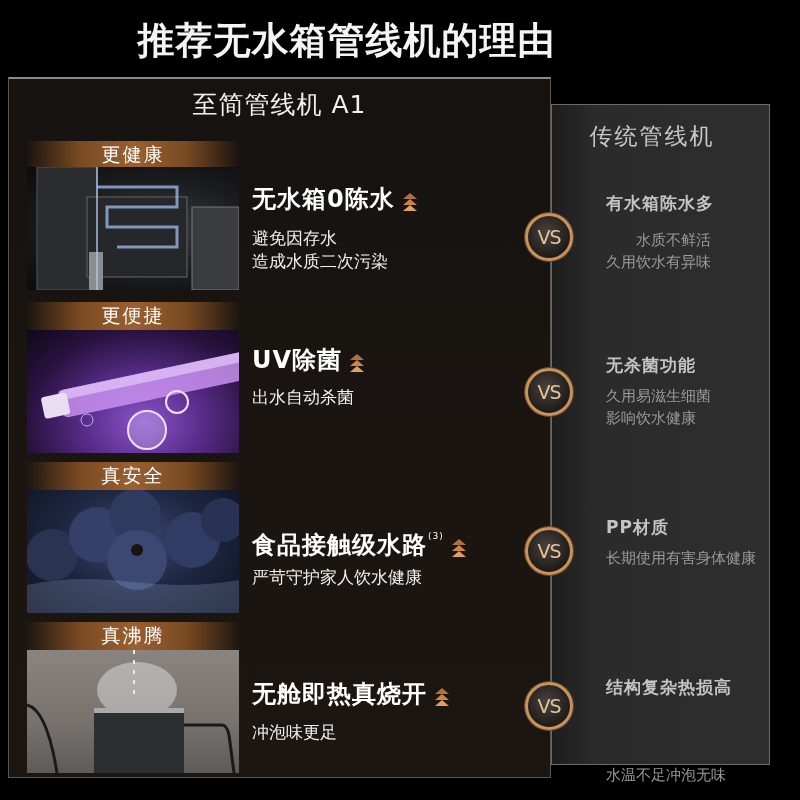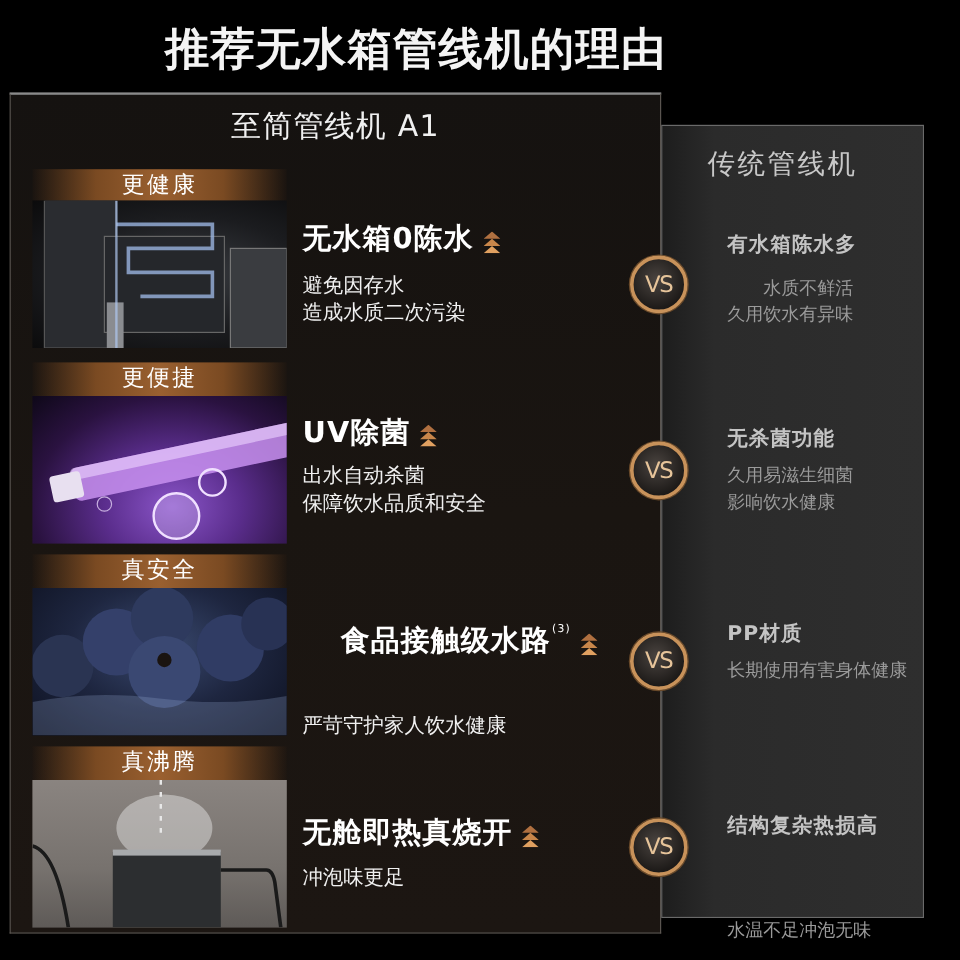--- a/index.html
+++ b/index.html
@@ -69,42 +69,41 @@
     <circle cx="60" cy="90" r="6" fill="none" stroke="#c8b0e0" stroke-width="1"></circle>
   </svg>
 </div>
 <div class="feat-title" style="top:344px;"><span>UV除菌</span><span class="up-arrows"><svg width="14" height="18" viewBox="0 0 14 18">
         <path d="M7 0 L14 6 L0 6Z" fill="#b07040"></path>
         <path d="M7 6 L14 12 L0 12Z" fill="#c8864a"></path>
         <path d="M7 12 L14 18 L0 18Z" fill="#e0a060"></path>
       </svg></span></div>
 <div class="feat-desc" style="top:386px;">
   <div>出水自动杀菌</div>
-  <div>保障饮水品质和安全</div>
 </div>
 
 <div class="tag-bar" style="top:462px;">真安全</div>
 <div class="img-box img-berries" style="top:490px;">
   <svg width="212" height="123" viewBox="0 0 212 123">
     <circle cx="25" cy="65" r="26" fill="#2a3452"></circle>
     <circle cx="70" cy="45" r="28" fill="#34406a"></circle>
     <circle cx="108" cy="25" r="26" fill="#2e3a5e"></circle>
     <circle cx="110" cy="70" r="30" fill="#3a4872"></circle>
     <circle cx="165" cy="50" r="28" fill="#303c64"></circle>
     <circle cx="196" cy="30" r="22" fill="#283254"></circle>
     <circle cx="110" cy="60" r="6" fill="#1a1410"></circle>
     <path d="M0 95 Q50 85 106 92 T212 90 L212 123 L0 123Z" fill="rgba(150,170,210,0.25)"></path>
   </svg>
 </div>
-<div class="feat-title" style="top:518px;margin-left:32px;"><span>食品接触级水路</span><sup>(3)</sup><span class="up-arrows"><svg width="14" height="18" viewBox="0 0 14 18">
+<div class="feat-title" style="top:529px;"><span>食品接触级水路</span><sup>(3)</sup><span class="up-arrows"><svg width="14" height="18" viewBox="0 0 14 18">
         <path d="M7 0 L14 6 L0 6Z" fill="#b07040"></path>
         <path d="M7 6 L14 12 L0 12Z" fill="#c8864a"></path>
         <path d="M7 12 L14 18 L0 18Z" fill="#e0a060"></path>
       </svg></span></div>
-<div class="feat-desc" style="top:566px;margin-top:28px;">
+<div class="feat-desc" style="top:566px;">
   <div>严苛守护家人饮水健康</div>
 </div>
 
 <div class="tag-bar" style="top:622px;">真沸腾</div>
 <div class="img-box img-kettle" style="top:650px;">
   <svg width="212" height="123" viewBox="0 0 212 123">
     <ellipse cx="110" cy="40" rx="40" ry="28" fill="rgba(235,235,235,0.45)"></ellipse>
     <line x1="107" y1="0" x2="107" y2="45" stroke="#e8e8e8" stroke-width="2" stroke-dasharray="4 6"></line>
     <path d="M0 55 Q20 60 30 123" fill="none" stroke="#1a1a1a" stroke-width="3"></path>
     <rect x="67" y="60" width="90" height="63" fill="#2c2e30"></rect>

